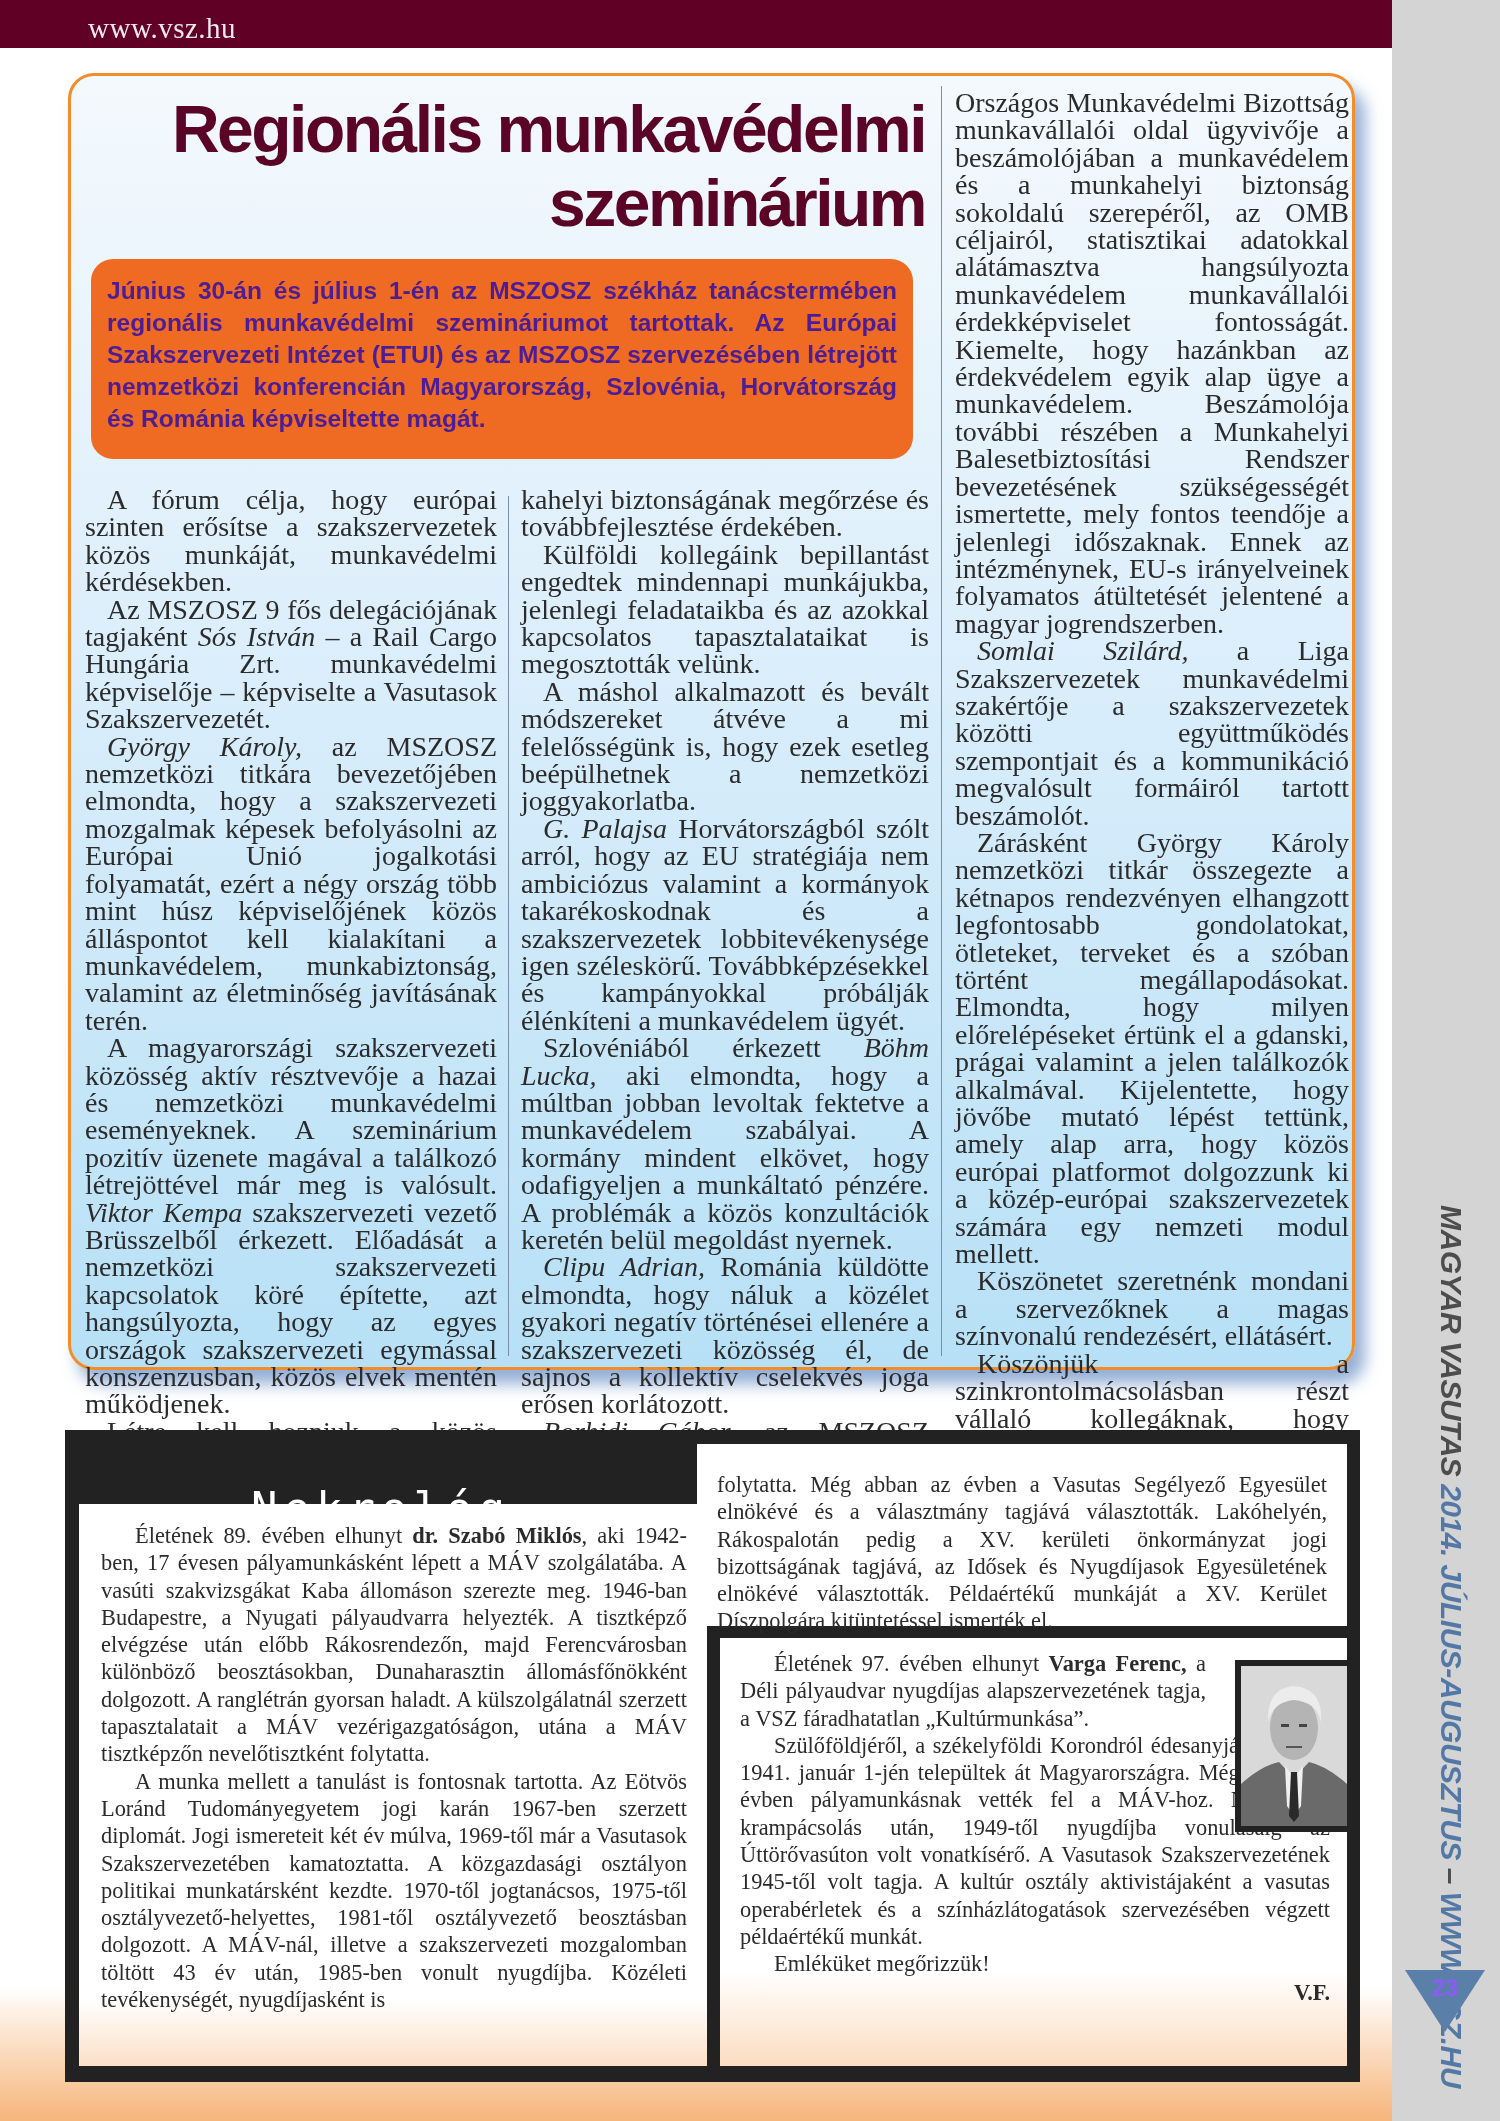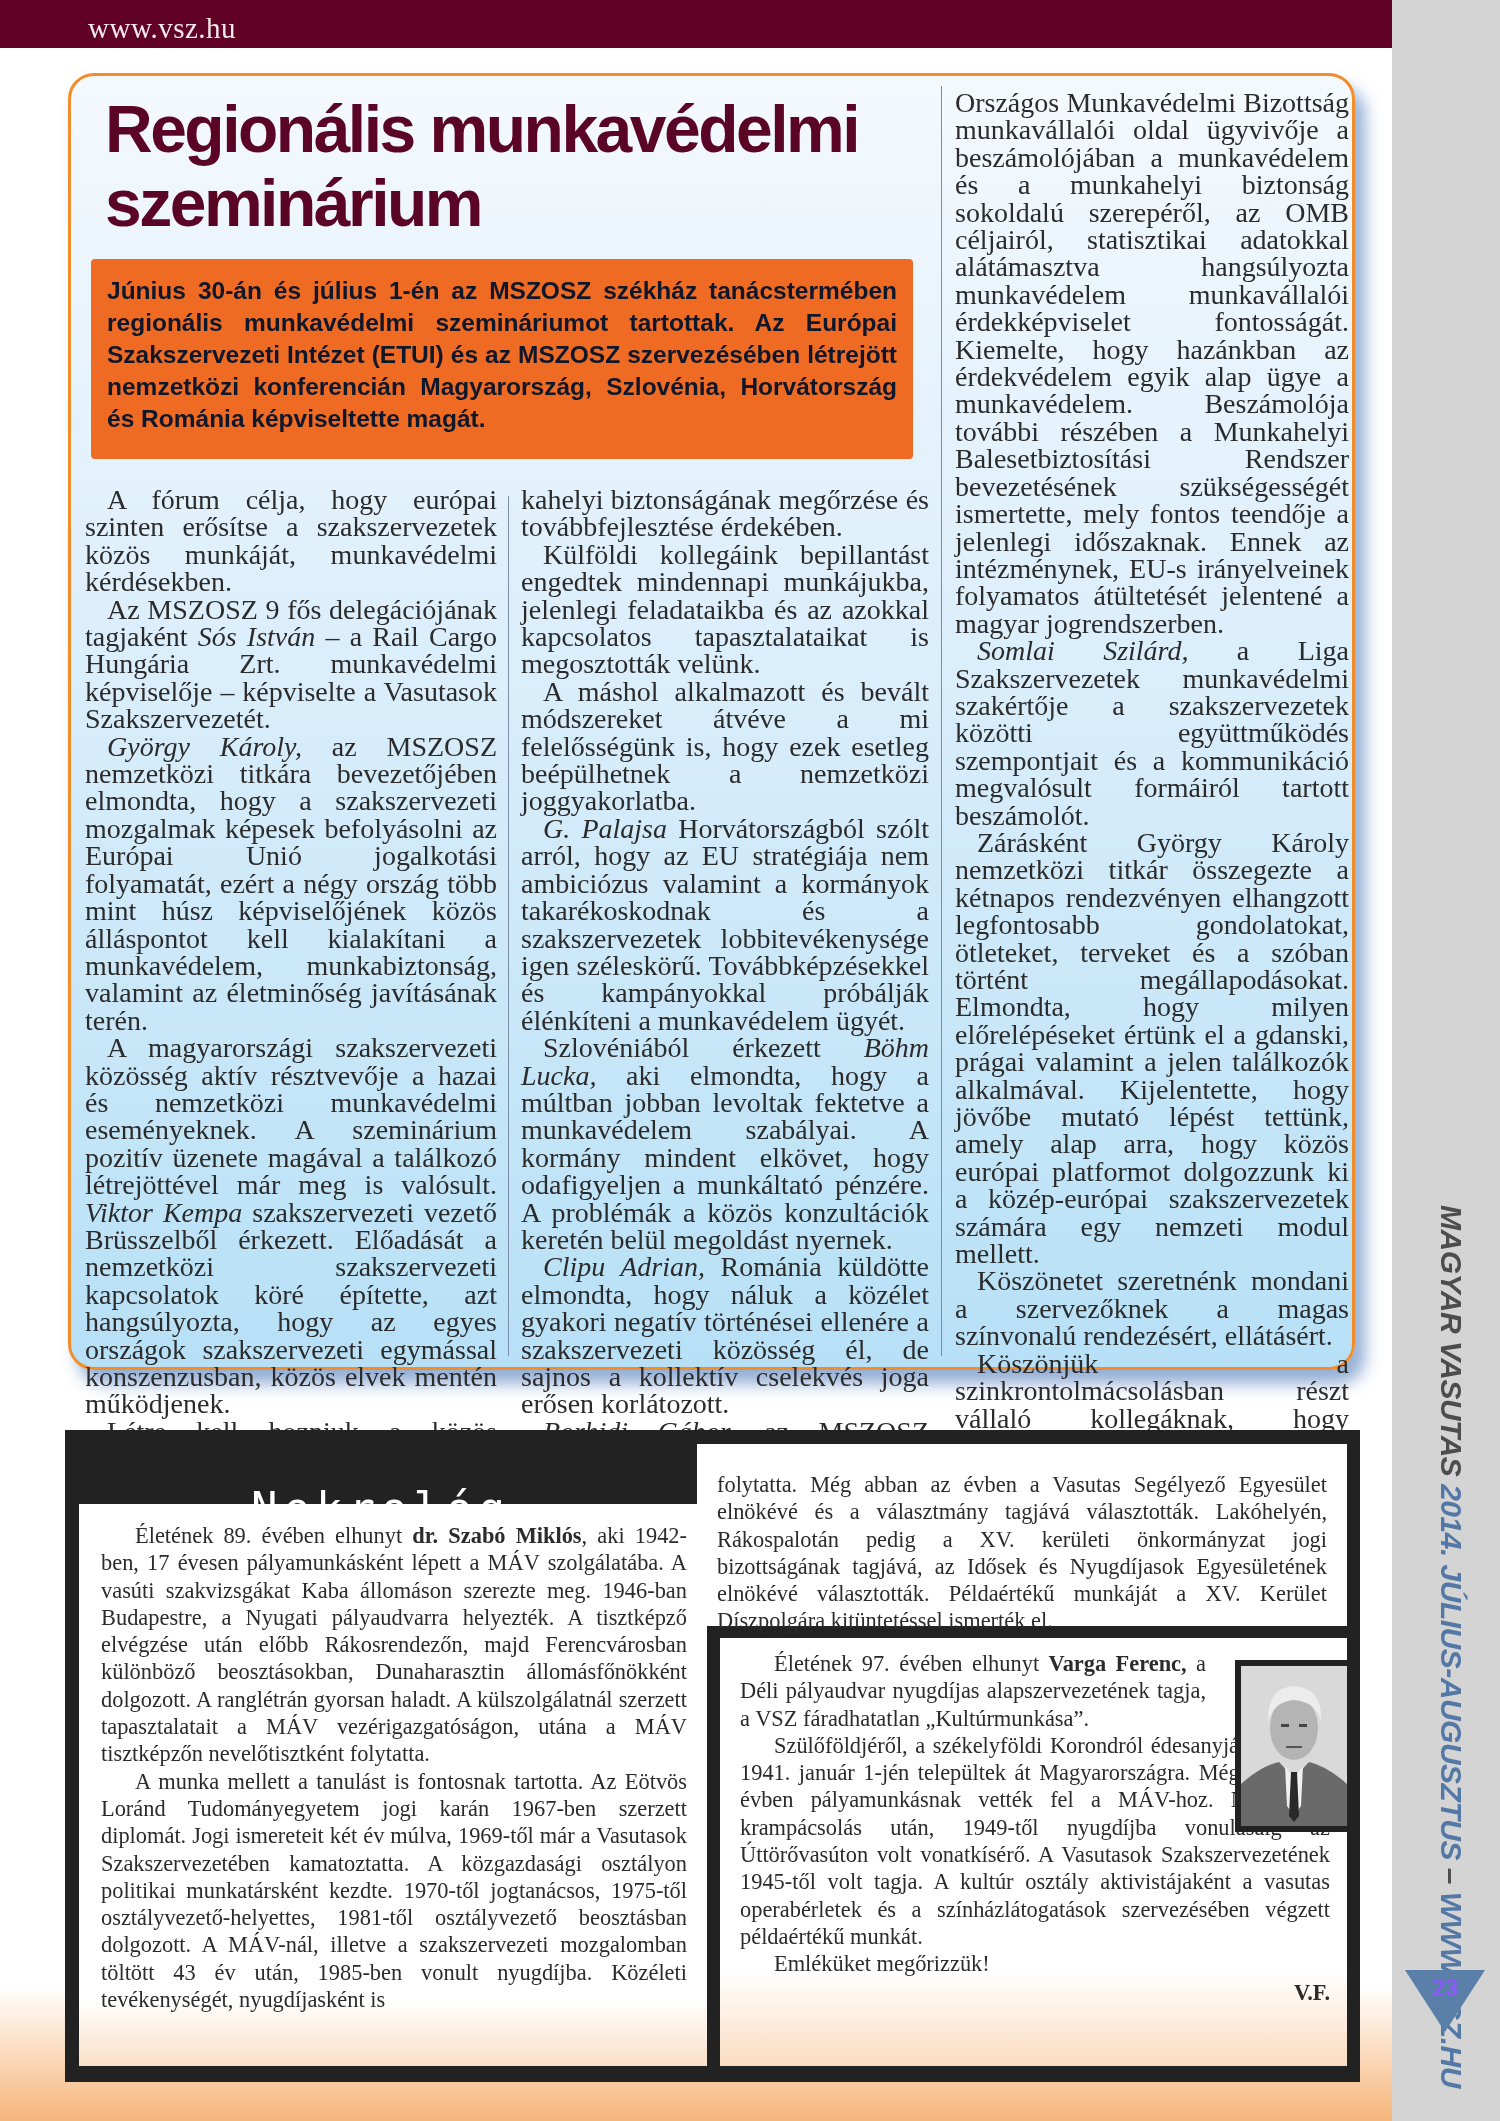--- a/index.html
+++ b/index.html
@@ -15,22 +15,22 @@
   .vt-dark { color: #4d4d4d; }
   .vt-blue { color: #5478a6; }
   .pagenum { position: absolute; left: 1405px; top: 1970px; width: 80px; height: 70px; }
   .pagenum .tri { position: absolute; left: 0; top: 0; width: 0; height: 0; border-left: 40px solid transparent; border-right: 40px solid transparent; border-top: 62px solid #5a7fa9; }
   .pagenum .num { position: absolute; left: 0; top: 4px; width: 80px; text-align: center; font-family: "Liberation Sans", sans-serif; font-weight: bold; font-size: 24px; color: #8b5cf6; }
 
   .bottom-fade { position: absolute; left: 0; top: 1990px; width: 1392px; height: 131px; background: linear-gradient(#fffdfb, #f6b57b); }
 
   
   .article { position: absolute; left: 68px; top: 73px; width: 1287px; height: 1297px; border: 3px solid #f18d2a; border-radius: 26px; background: linear-gradient(180deg, #f4f9fd 0%, #dbeefb 45%, #b7e0f6 100%); box-shadow: 10px 14px 16px rgba(60,110,180,0.55); }
-  .title { position: absolute; left: 34px; top: 16px; width: 820px; text-align: left; font-family: "Liberation Sans", sans-serif; font-weight: bold; font-size: 66px; line-height: 74px; color: #5b0526; letter-spacing: -2.5px; }
-  .lead { position: absolute; left: 20px; top: 183px; width: 822px; height: 200px; background: #ef6a23; border-radius: 4px; padding: 16px 16px 0 16px; font-family: "Liberation Sans", sans-serif; font-weight: bold; font-size: 24.5px; line-height: 32px; color: #0f172a; text-align: justify; text-align-last: left; }
+  .title { position: absolute; left: 34px; top: 16px; width: 820px; text-align: right; font-family: "Liberation Sans", sans-serif; font-weight: bold; font-size: 66px; line-height: 74px; color: #5b0526; letter-spacing: -2.5px; }
+  .lead { position: absolute; left: 20px; top: 183px; width: 822px; height: 200px; background: #ef6a23; border-radius: 22px; padding: 16px 16px 0 16px; font-family: "Liberation Sans", sans-serif; font-weight: bold; font-size: 24.5px; line-height: 32px; color: #4c1d95; text-align: justify; text-align-last: left; }
   .col { position: absolute; font-size: 28px; line-height: 27.4px; text-align: justify; color: #2b2b2b; }
   .col p { text-indent: 22px; }
   .col p.noindent { text-indent: 0; }
   .col1 { left: 14px; top: 410px; width: 412px; }
   .col2 { left: 450px; top: 410px; width: 408px; }
   .col3 { left: 884px; top: 13px; width: 394px; }
   .vrule { position: absolute; width: 1px; background: #7a8ea8; }
   .vr1 { left: 437px; top: 420px; height: 860px; }
   .vr2 { left: 870px; top: 10px; height: 1270px; }
   .signature { text-align: right; margin-top: 10px; }

